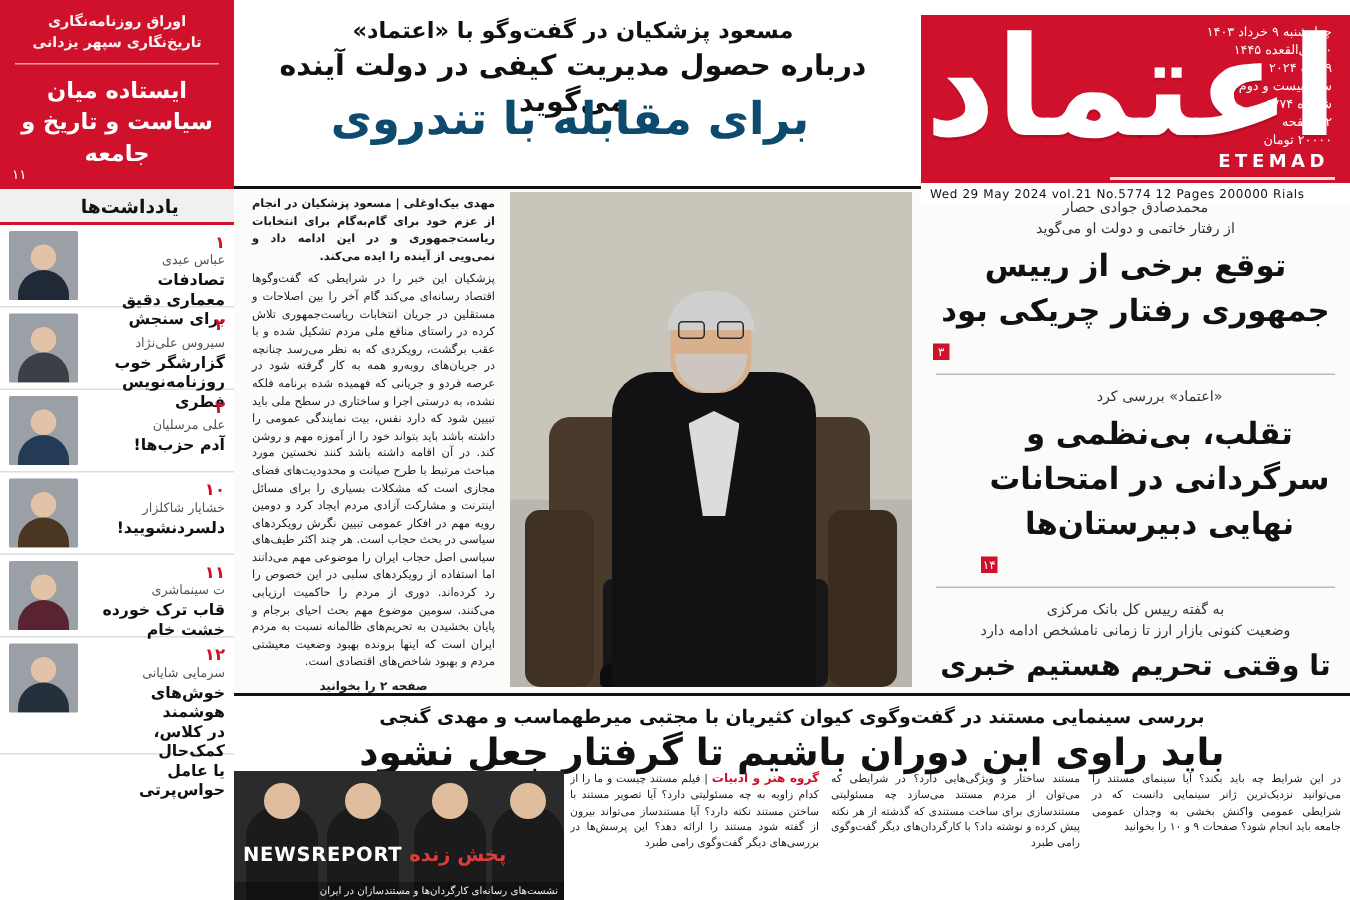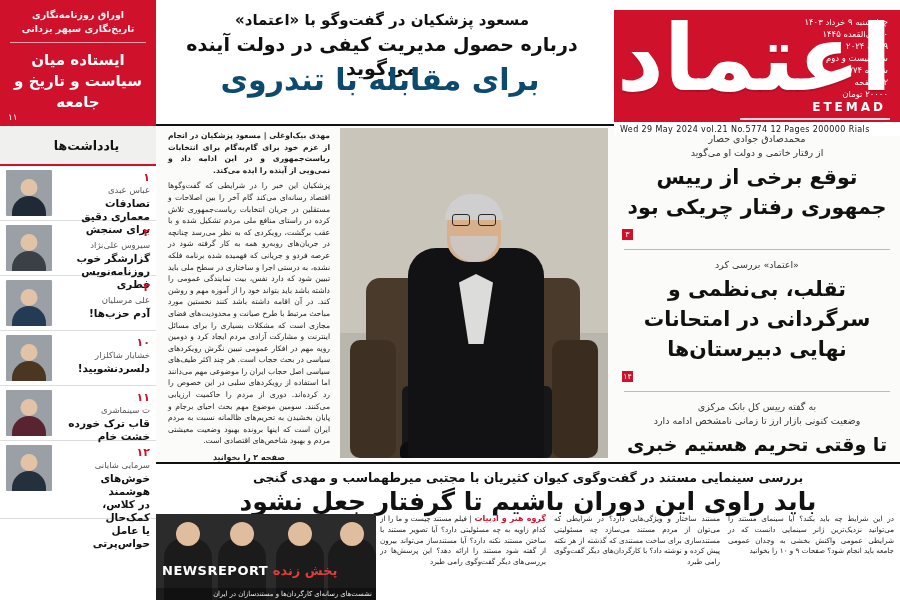--- a/index.html
+++ b/index.html
@@ -94,21 +94,21 @@
   .pink-num { position: absolute; left: 8px; bottom: 4px; font-size: 9px; }
 
   
   .notes {
     position: absolute; top: 126px; left: 0;
     width: 156px; height: 474px;
     background: #ffffff;
     border-left: 0;
   }
   .notes-head {
-    height: 40px; background: #f0f0ee;
+    height: 24px; background: #f0f0ee;
     border-bottom: 2px solid #d0112b;
     display: flex; align-items: center; justify-content: center;
     font-size: 12.5px; font-weight: bold; color: #111; padding-left: 17px;
   }
   .note {
     position: relative;
     height: 55px;
     border-bottom: 1px solid #ddd;
     padding: 4px 6px 4px 6px;
     display: flex; flex-direction: row-reverse; gap: 5px;
@@ -270,21 +270,21 @@
   </div>
 
   <div class="rcol">
     <div style="position:relative;">
       <div class="byline" style="white-space:pre-line;">محمدصادق جوادی حصار
 از رفتار خاتمی و دولت او می‌گوید</div>
       <h2>توقع برخی از رییس جمهوری رفتار چریکی بود</h2>
       <div class="pg-left"><span class="badge-sq">۳</span></div>
     </div>
     <div class="hr-thin"></div>
-    <div style="position:relative;">
+    <div style="position:relative;margin-left:32px;">
       <div class="byline" style="white-space:pre-line;">«اعتماد» بررسی کرد</div>
       <h2>تقلب، بی‌نظمی و سرگردانی در امتحانات نهایی دبیرستان‌ها</h2>
       <div class="pg-left"><span class="badge-sq">۱۴</span></div>
     </div>
     <div class="hr-thin"></div>
     <div style="position:relative;">
       <div class="byline" style="white-space:pre-line;">به گفته رییس کل بانک مرکزی
 وضعیت کنونی بازار ارز تا زمانی نامشخص ادامه دارد</div>
       <h2 class="small">تا وقتی تحریم هستیم خبری از ارز تک نرخی نیست</h2>
       <div class="pg-left"><span class="badge-sq">۵</span></div>

